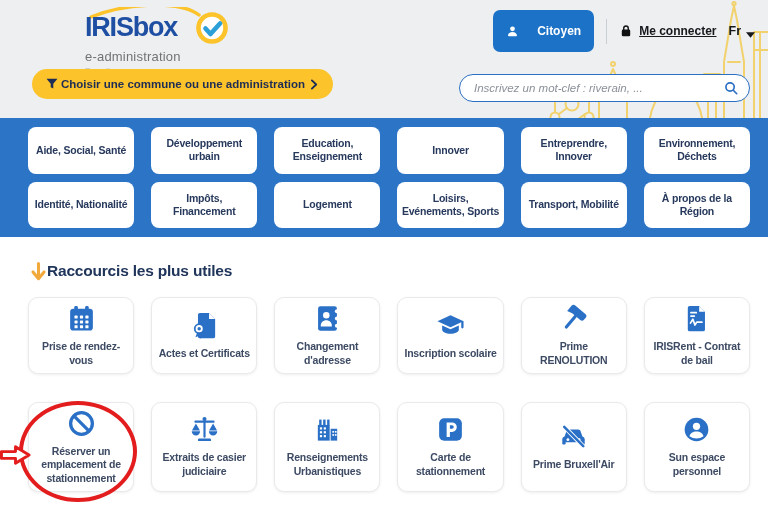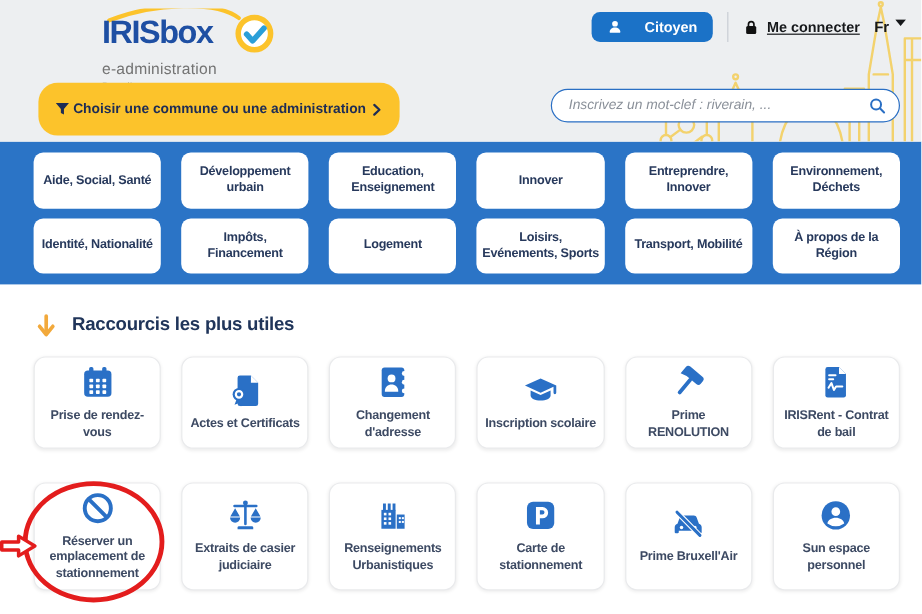--- a/index.html
+++ b/index.html
@@ -11,31 +11,31 @@
   .header { position:relative; height:118px; background:var(--header-bg,#edeff1); overflow:hidden; }
   .skyline { position:absolute; right:0; top:0; z-index:0; pointer-events:none; }
 
   .logo { position:absolute; left:85px; top:7px; z-index:1; cursor:pointer; }
   .logo-title-text { font-weight:bold; font-size:27px; fill:#1e4fa3; letter-spacing:-1.2px;
                      font-family:"Liberation Sans",sans-serif; }
   .logo-sub { font-size:13px; color:#737373; margin-top:-2px; letter-spacing:.2px; }
   .logo-tag { font-size:8px; color:#b3b8be; margin-top:2px; letter-spacing:.4px; }
 
   .header-right { position:absolute; top:10px; right:13px; display:flex; align-items:center; gap:12px; z-index:2; }
-  .btn { display:flex; align-items:center; gap:18px; height:25px; padding:0 13px; border-radius:7px;
+  .btn { display:flex; align-items:center; gap:18px; height:42px; padding:0 13px; border-radius:7px;
          font-size:12px; font-weight:bold; cursor:pointer; white-space:nowrap; }
   .btn-citoyen { background:#1b72c7; color:#fff; }
   .btn-entreprise { background:#fff; color:#24405f; box-shadow:0 1px 3px rgba(0,0,0,.15); }
   .vdivider { width:1px; height:25px; background:#c9ced4; }
   .login { display:flex; align-items:flex-end; gap:6px; cursor:pointer; color:#16181b; }
   .login-label { font-size:12px; font-weight:bold; text-decoration:underline; }
-  .lang { display:flex; align-items:flex-start; gap:5px; cursor:pointer; color:#16181b;
+  .lang { display:flex; align-items:flex-end; gap:5px; cursor:pointer; color:#16181b;
           font-size:12.5px; font-weight:bold; }
 
-  .commune-btn { position:absolute; left:32px; top:69px; width:301px; height:44px; z-index:2;
+  .commune-btn { position:absolute; left:32px; top:69px; width:301px; height:30px; z-index:2;
                  background:var(--accent-yellow,#fcc32b); border-radius:16px; display:flex; align-items:center;
                  padding:0 13px; cursor:pointer; }
   .commune-label { flex:1; text-align:center; font-size:11.5px; font-weight:bold; color:#1d2c55; }
 
   .search { position:absolute; left:459px; top:74px; width:291px; height:28px; z-index:2;
             background:#fff; border:1.5px solid #2a6fc4; border-radius:15px;
             display:flex; align-items:center; padding:0 10px 0 14px; }
   .search input { flex:1; border:none; outline:none; background:transparent; font-size:11.5px;
                   font-family:inherit; color:#444; min-width:0; }
   .search input::placeholder { font-style:italic; color:#8a9099; }
@@ -47,21 +47,21 @@
   .i16 { width:16px; height:16px; }
 
   
   .band { height:119px; background:var(--band-blue,#2b74c6); padding:9px 18px 9px 28px;
           display:grid; grid-template-columns:repeat(6,1fr); grid-template-rows:1fr 1fr; gap:8px 17px; }
   .cat-btn { background:#fff; border-radius:8px; display:flex; align-items:center; justify-content:center;
              text-align:center; font-weight:bold; font-size:10.5px; letter-spacing:-.2px; line-height:1.25;
              color:var(--navy-text,#27395c); padding:2px 4px; cursor:pointer; }
 
   
-  .shortcut-head { display:flex; align-items:center; gap:13px; margin:21px 0 0 30px; height:26px; }
+  .shortcut-head { display:flex; align-items:center; margin:21px 0 0 30px; height:26px; }
   .shortcut-title { font-size:15.5px; font-weight:bold; color:#20355a; letter-spacing:-.2px; }
   .arrow-down { width:17px; height:23px; color:#f2a93b; }
 
   .shortcut-grid { margin:13px 18px 0 28px; display:grid; grid-template-columns:repeat(6,1fr);
                    grid-template-rows:77px 90px; gap:28px 17px; }
   .card { background:#fff; border:1px solid #e9eaec; border-radius:10px; box-shadow:0 1px 3px rgba(0,0,0,.07);
           display:flex; flex-direction:column; align-items:center; justify-content:center; gap:7px;
           padding:5px 5px; cursor:pointer; }
   .card-icon { width:29px; height:29px; color:var(--icon-blue,#2a70c6); }
   .card-icon svg { width:100%; height:100%; display:block; }

